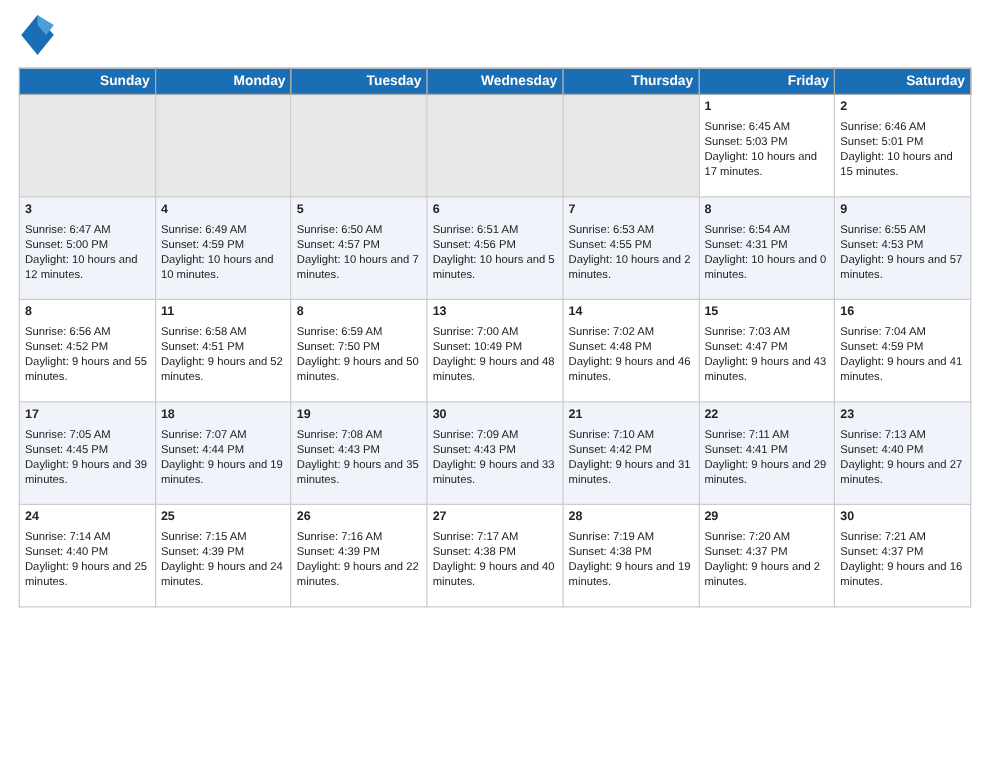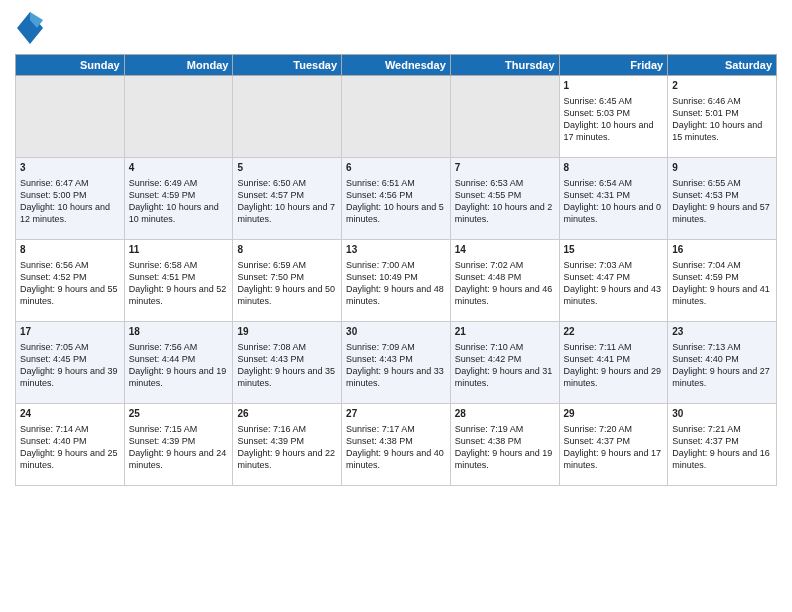--- a/index.html
+++ b/index.html
@@ -236,21 +236,21 @@
         </tr>
         <tr>
           <td>
             <span class="day-number">17</span>
             <div>Sunrise: 7:05 AM</div>
             <div>Sunset: 4:45 PM</div>
             <div>Daylight: 9 hours and 39 minutes.</div>
           </td>
           <td>
             <span class="day-number">18</span>
-            <div>Sunrise: 7:56 AM</div>
+            <div>Sunrise: 7:07 AM</div>
             <div>Sunset: 4:44 PM</div>
             <div>Daylight: 9 hours and 19 minutes.</div>
           </td>
           <td>
             <span class="day-number">19</span>
             <div>Sunrise: 7:08 AM</div>
             <div>Sunset: 4:43 PM</div>
             <div>Daylight: 9 hours and 35 minutes.</div>
           </td>
           <td>
@@ -306,21 +306,21 @@
           <td>
             <span class="day-number">28</span>
             <div>Sunrise: 7:19 AM</div>
             <div>Sunset: 4:38 PM</div>
             <div>Daylight: 9 hours and 19 minutes.</div>
           </td>
           <td>
             <span class="day-number">29</span>
             <div>Sunrise: 7:20 AM</div>
             <div>Sunset: 4:37 PM</div>
-            <div>Daylight: 9 hours and 17 minutes.</div>
+            <div>Daylight: 9 hours and 2 minutes.</div>
           </td>
           <td>
             <span class="day-number">30</span>
             <div>Sunrise: 7:21 AM</div>
             <div>Sunset: 4:37 PM</div>
             <div>Daylight: 9 hours and 16 minutes.</div>
           </td>
         </tr>
       </tbody>
   </table>

